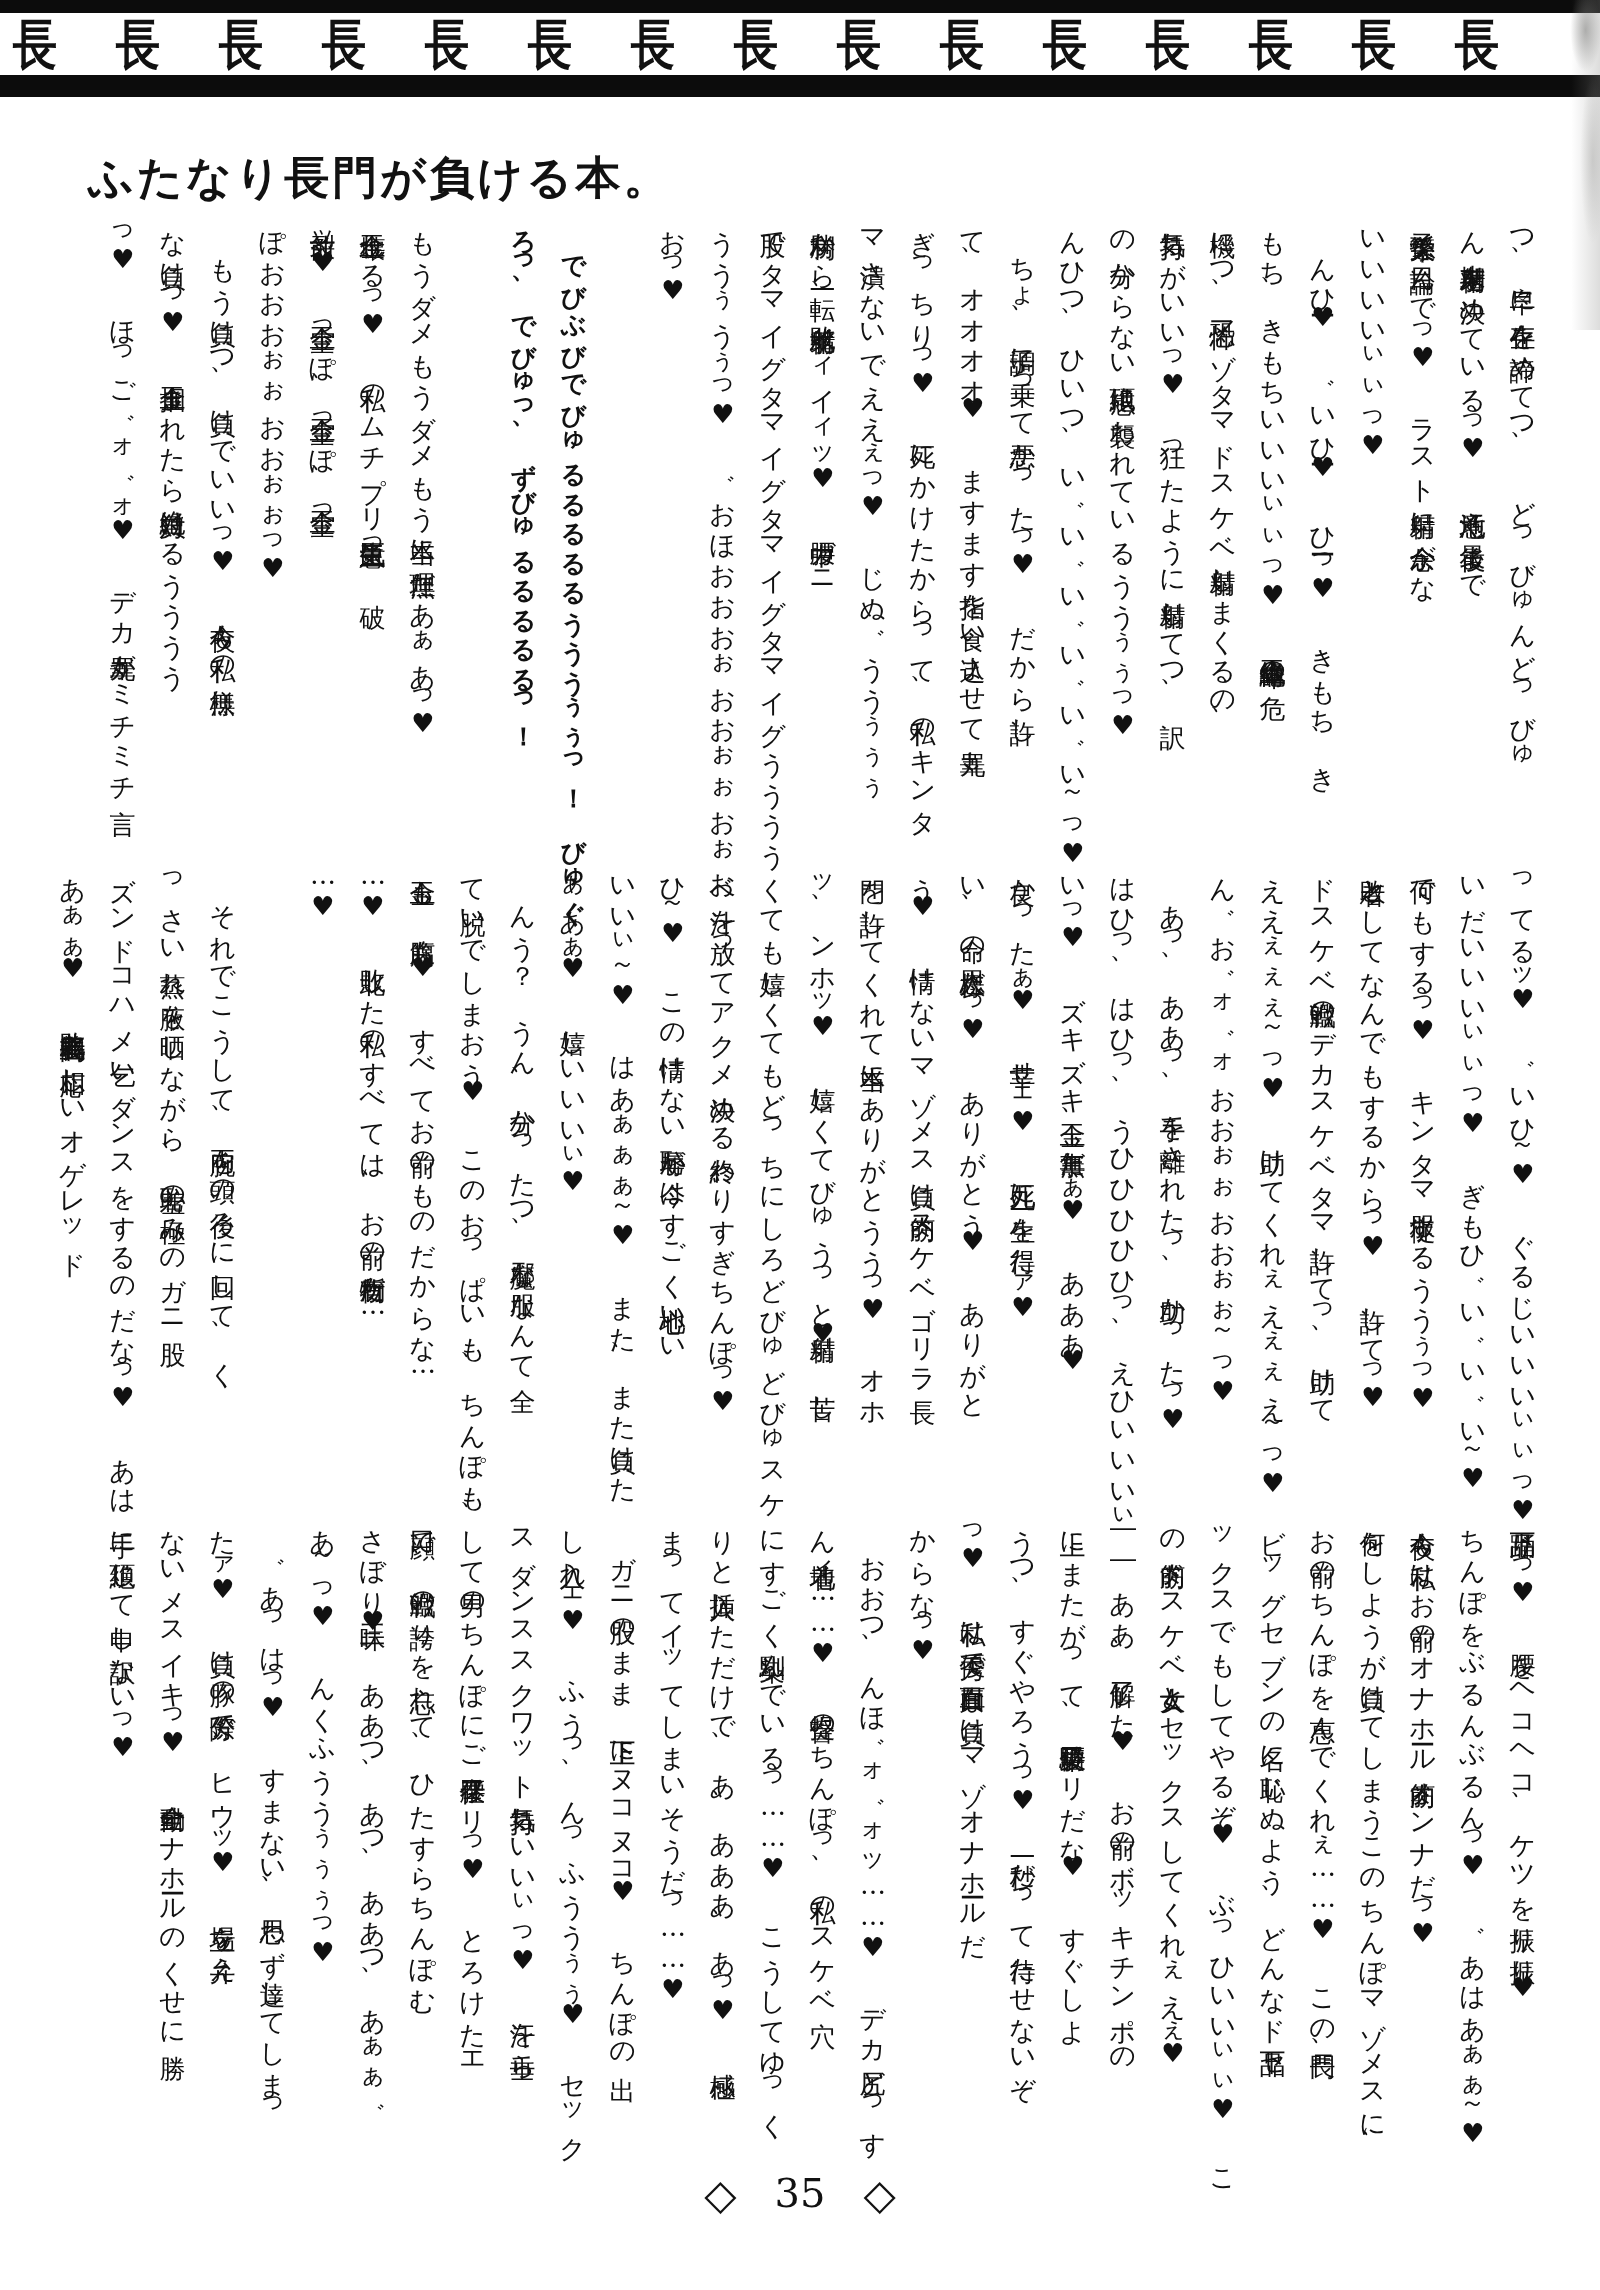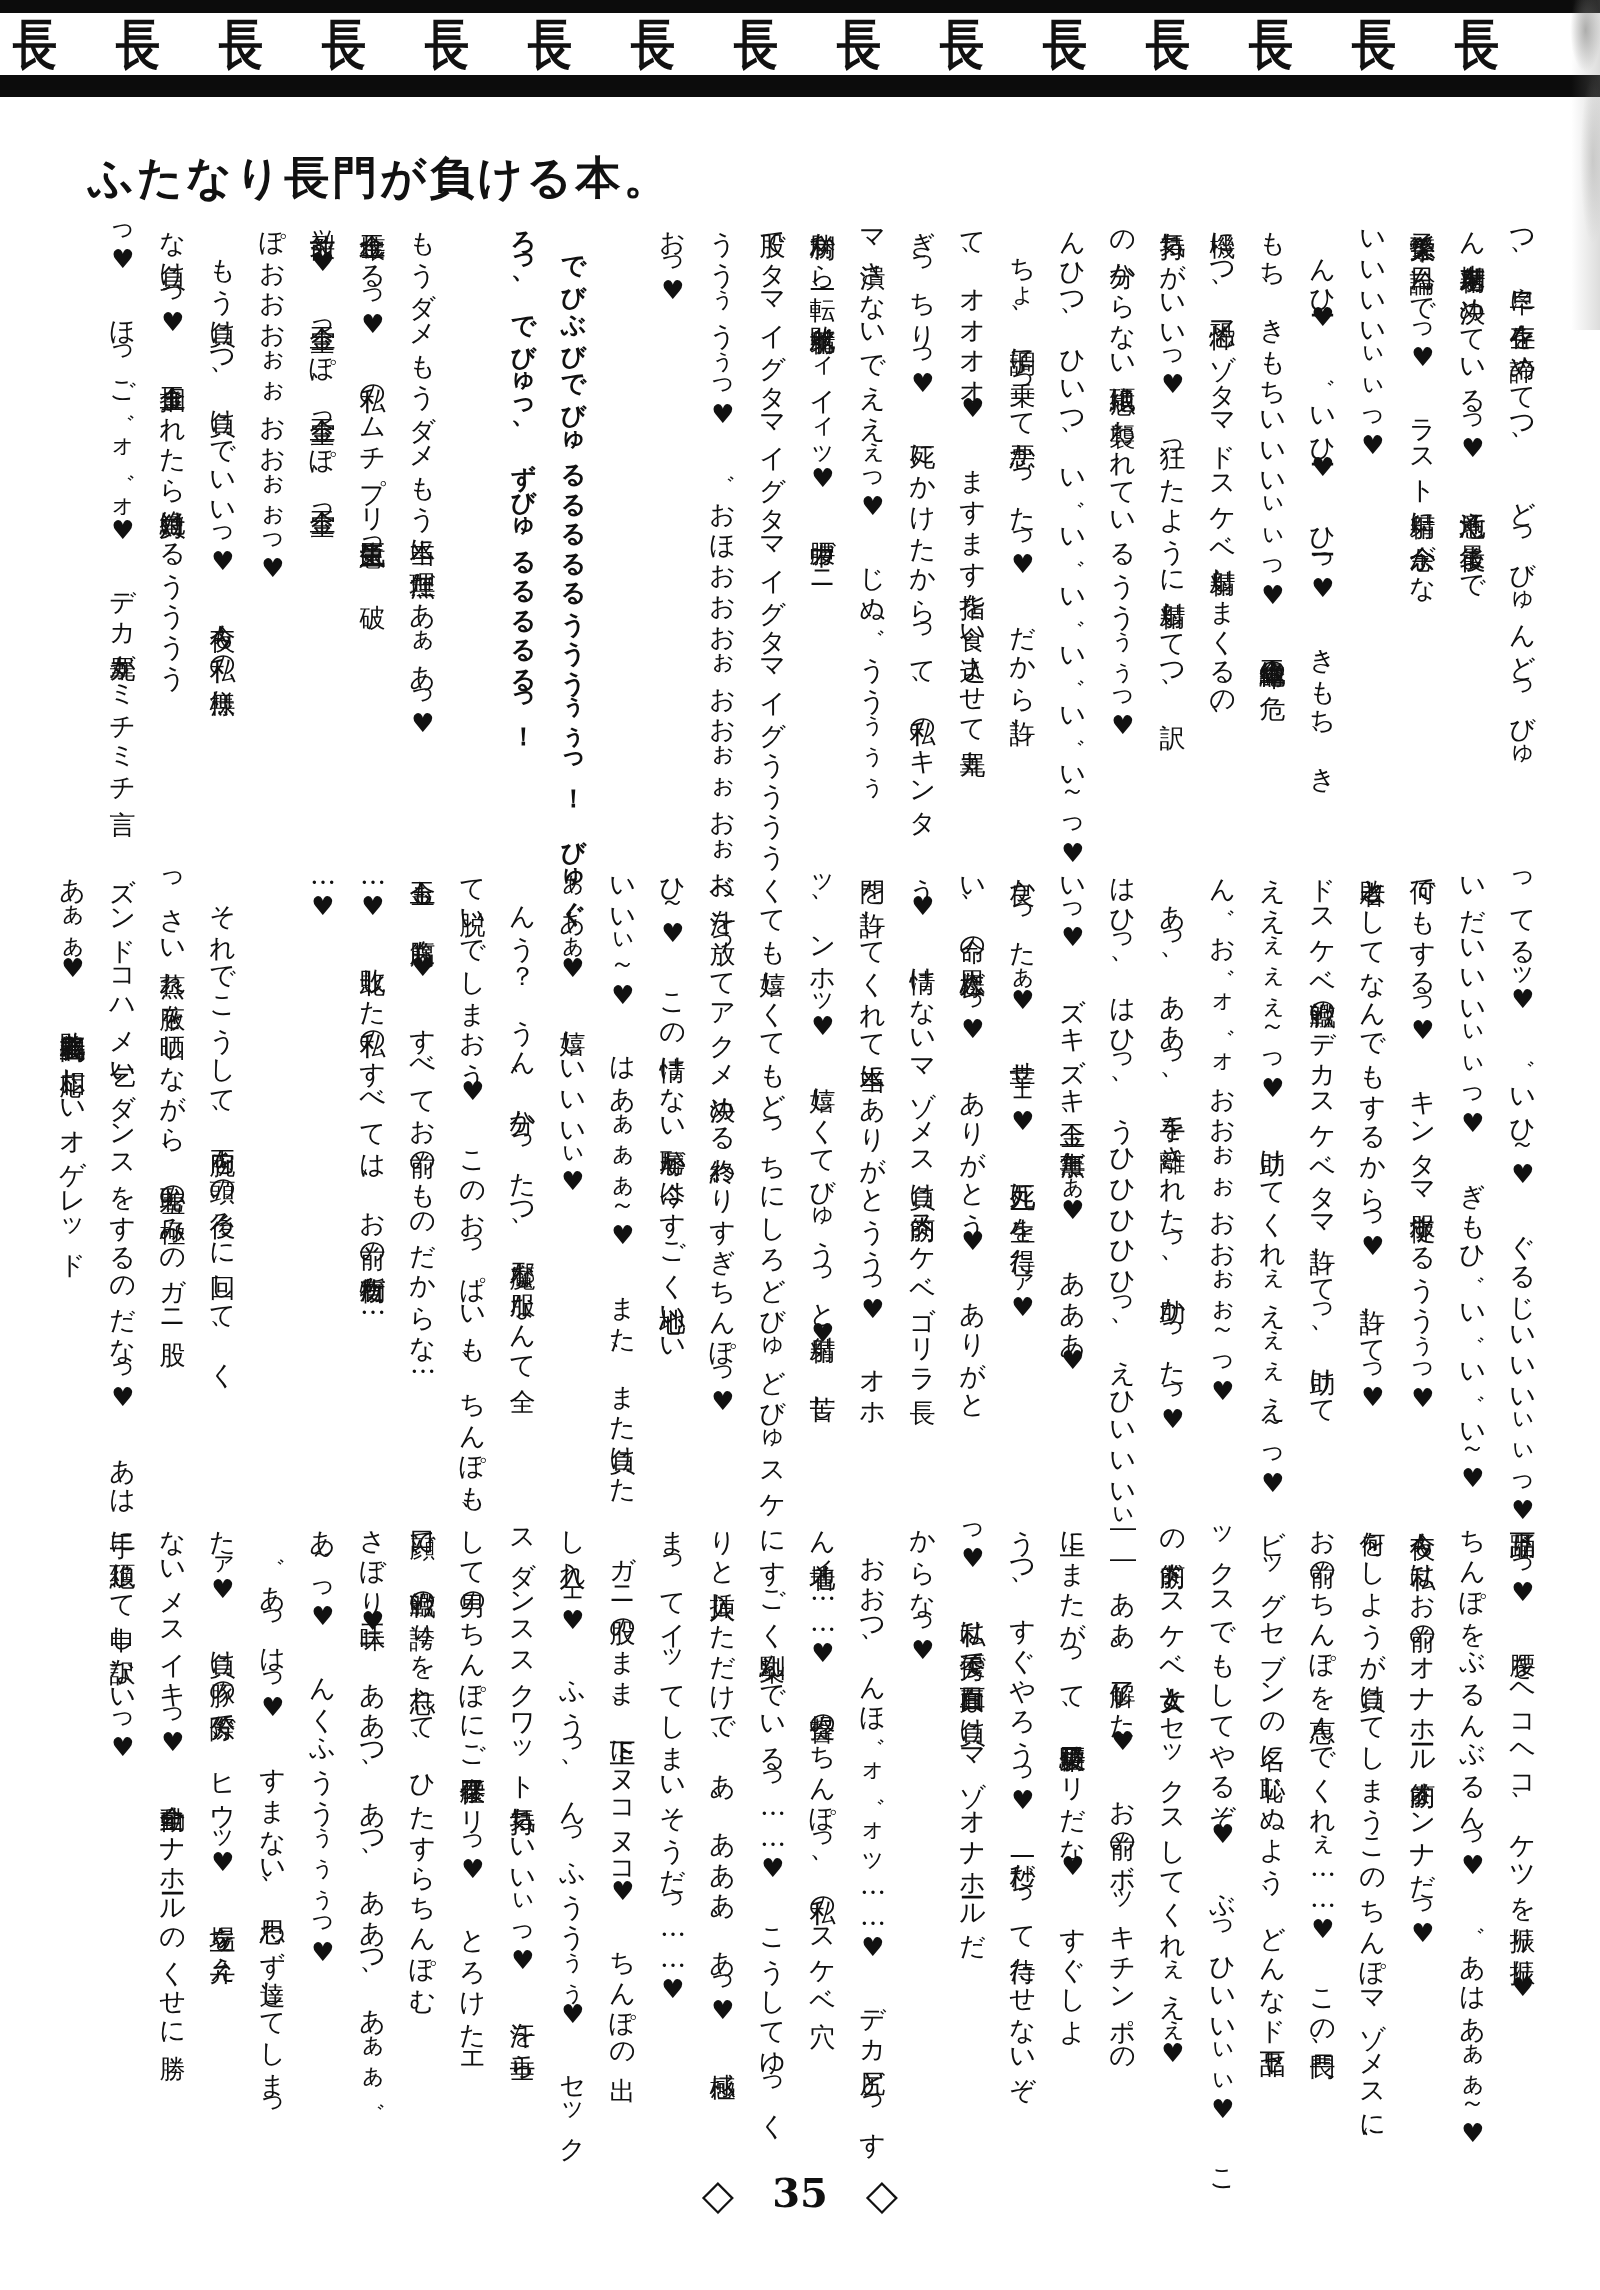--- a/index.html
+++ b/index.html
@@ -62,21 +62,21 @@
     font-weight: bold;
     font-size: 25px;
   }
   #block-1 { top: 213px; }
   #block-2 { top: 860px; }
   #block-3 { top: 1512px; }
 
   
   .footer {
     position: absolute; top: 2168px; left: 0; width: 1600px;
-    text-align: center; font-size: 40px; letter-spacing: 0; font-weight: bold;
+    text-align: center; font-size: 40px; letter-spacing: 0;
   }
   .footer .diamond { font-size: 42px; padding: 0 38px; position: relative; top: 2px; }
 </style>
 </head>
 <body>
 
 <div class="page">
 
   <div class="header-band">
     <div class="bar-top"></div>

